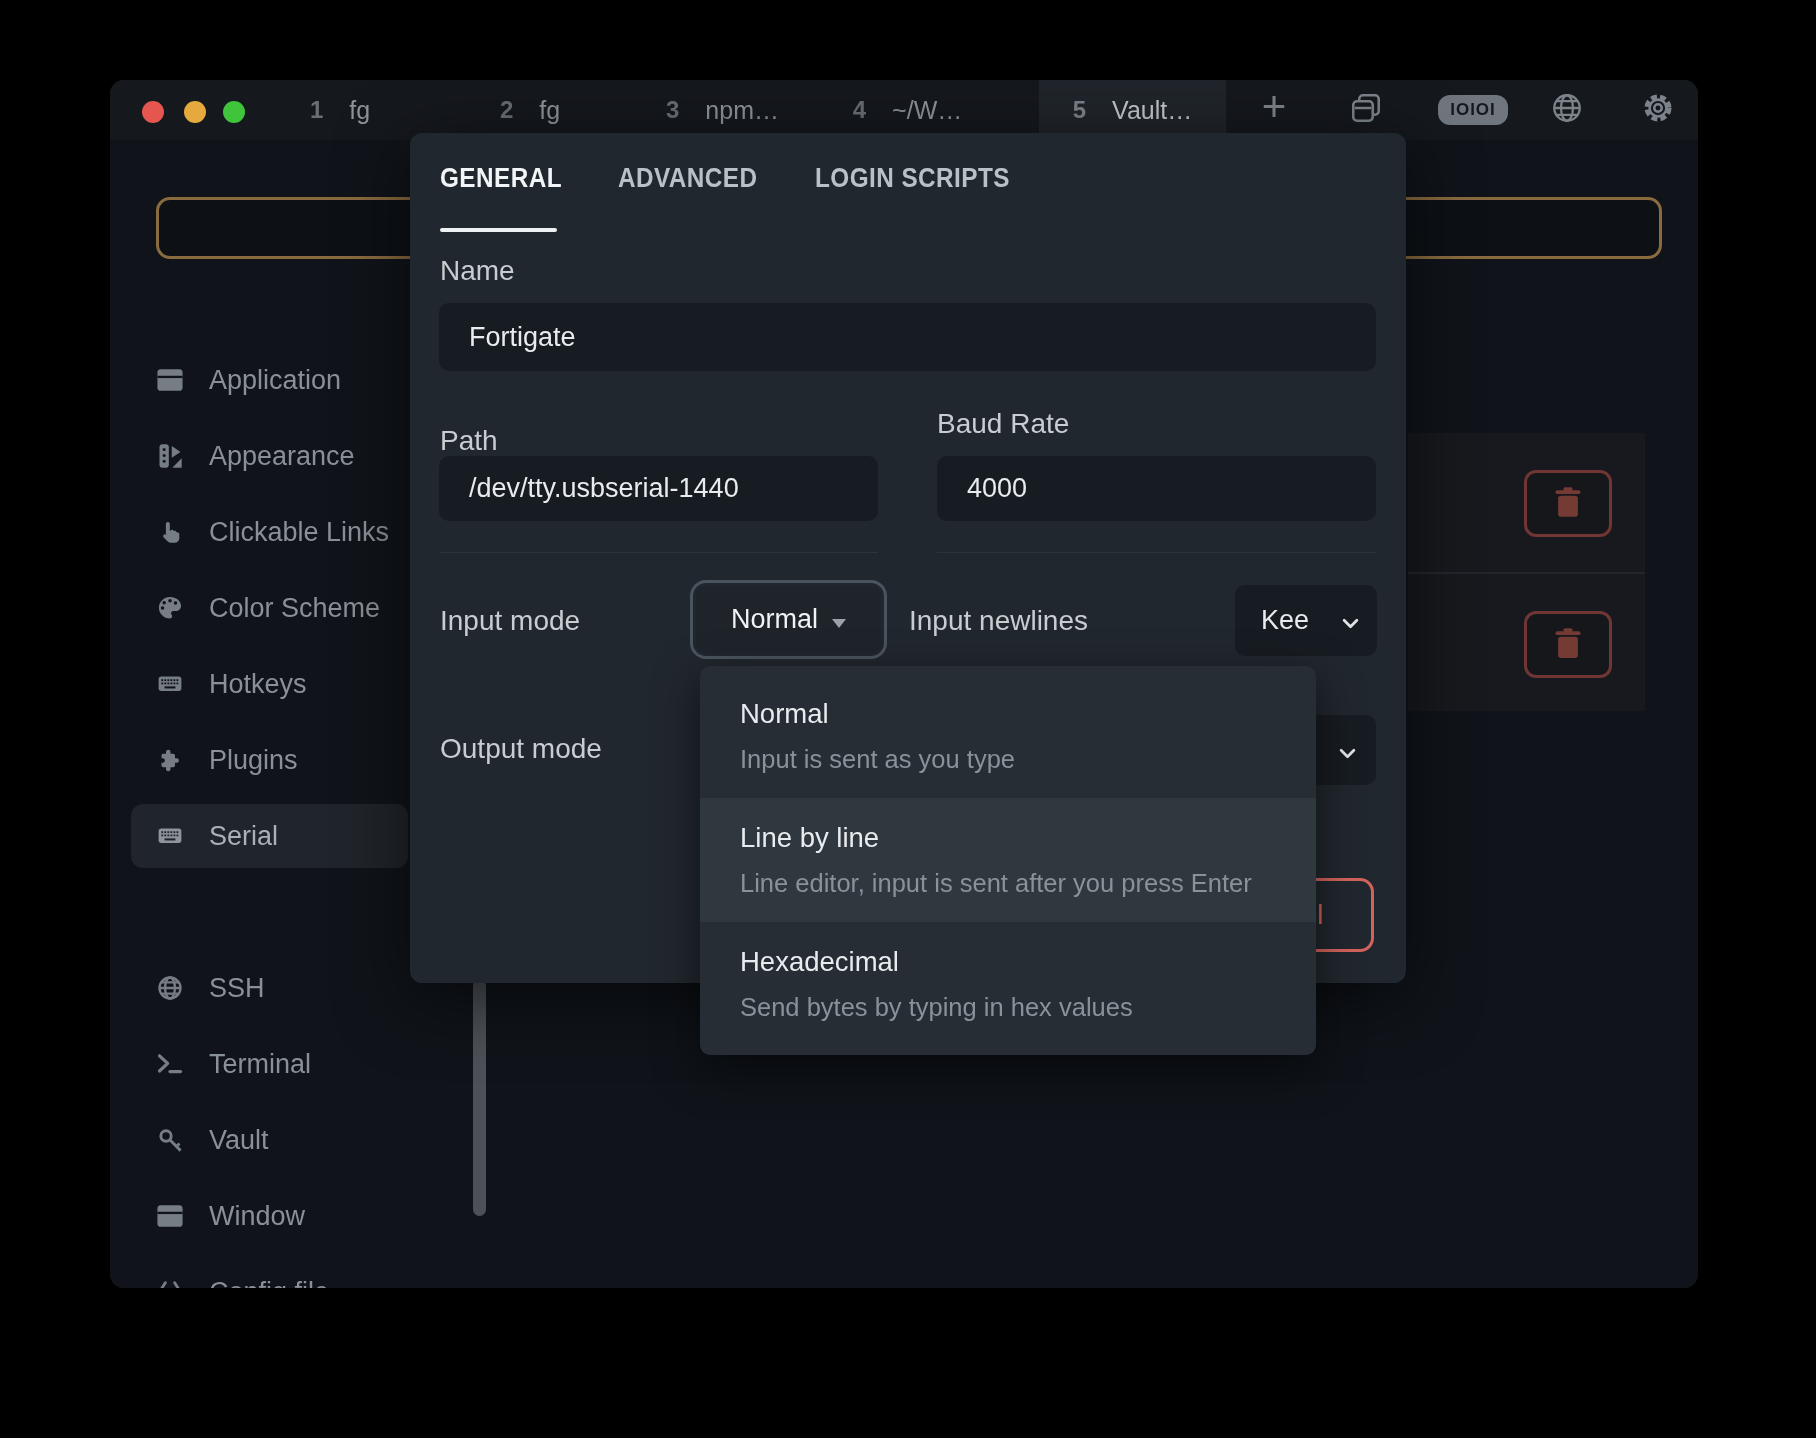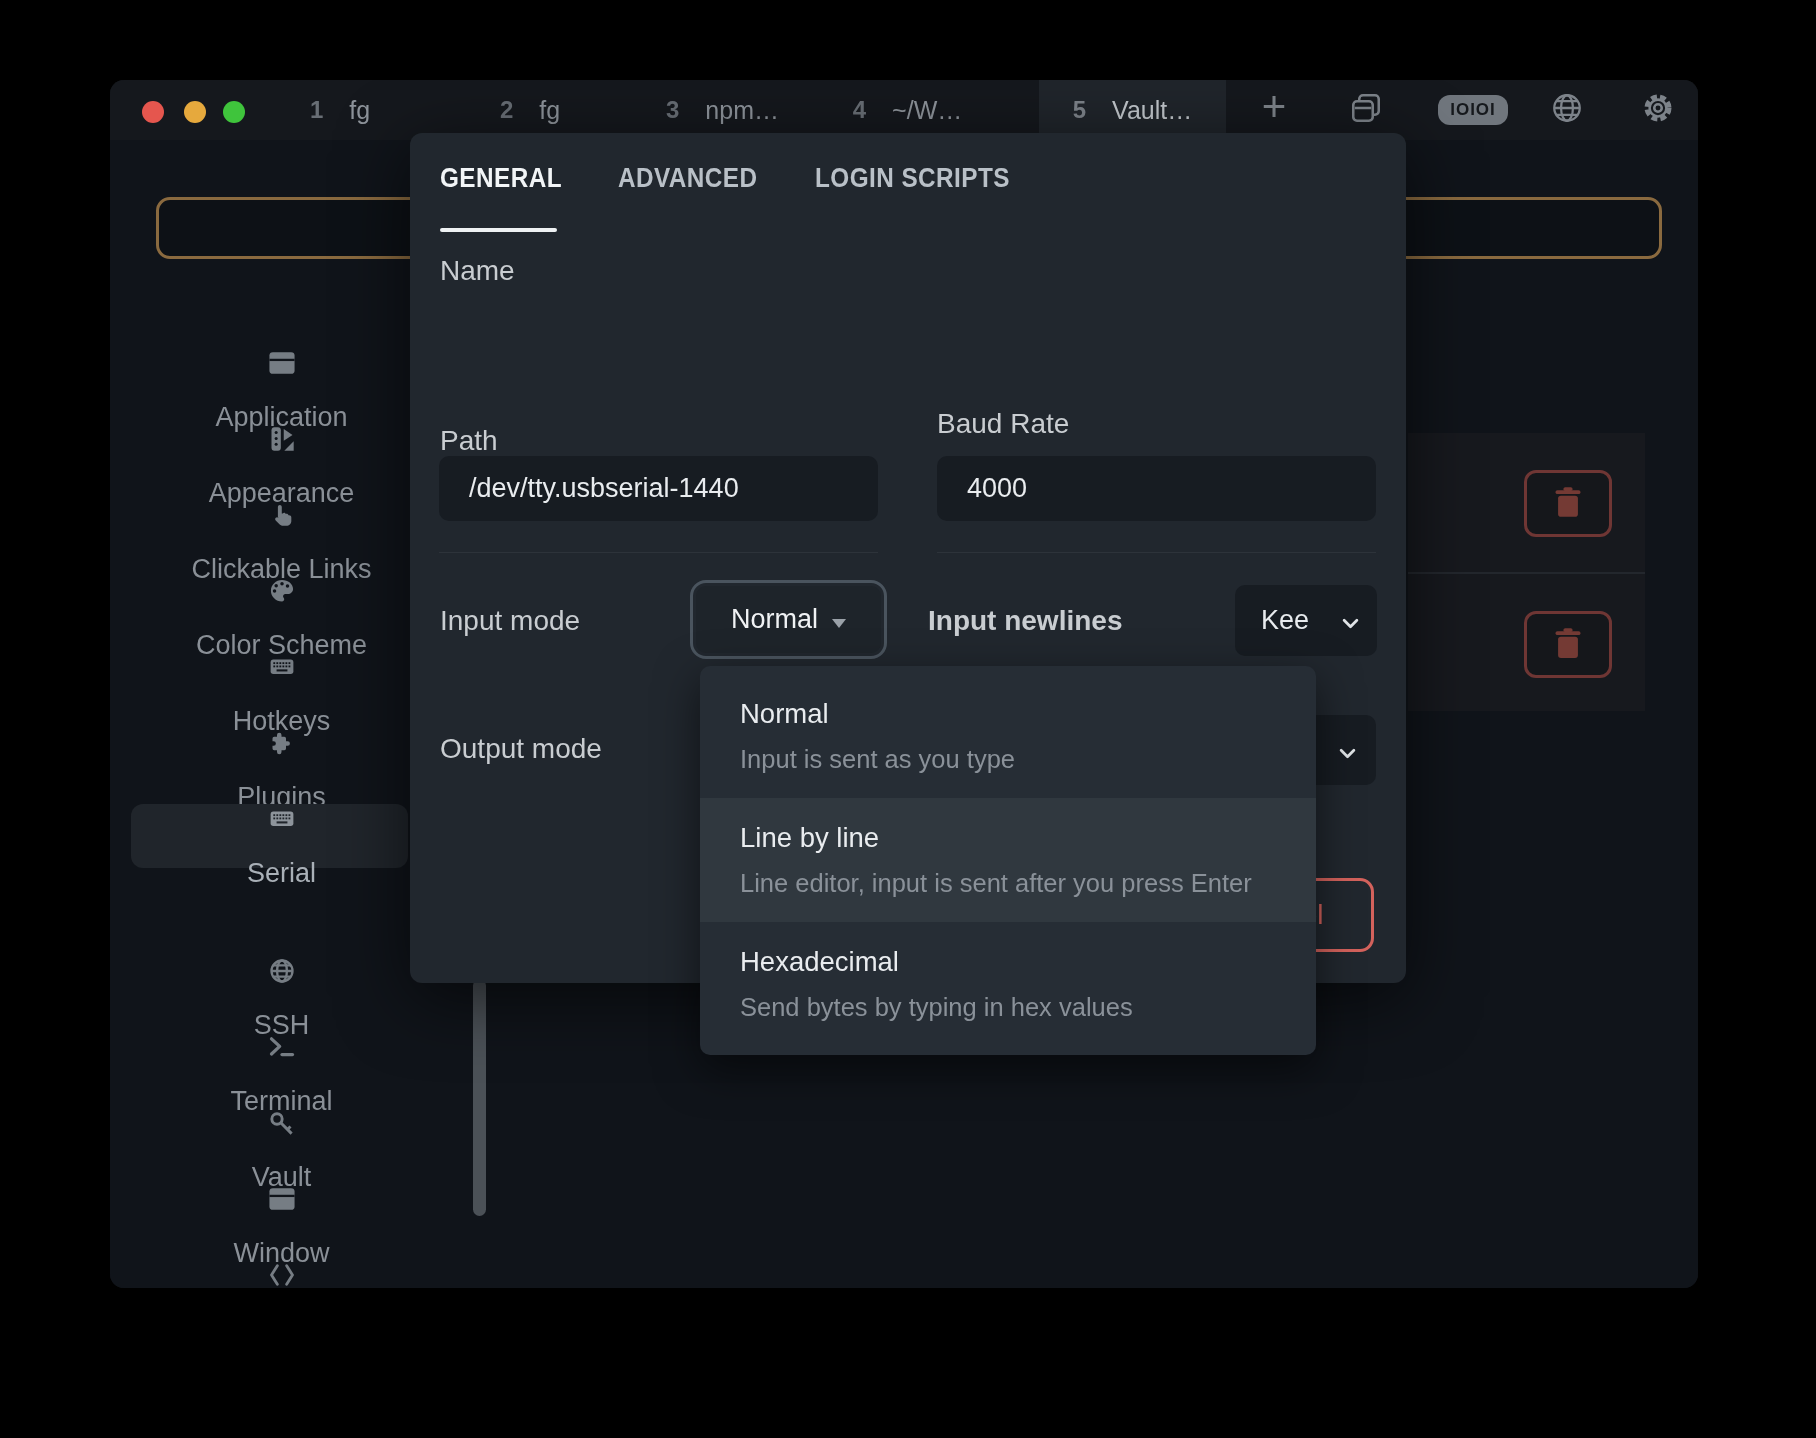--- a/index.html
+++ b/index.html
@@ -16,21 +16,21 @@
   .tab.active{background:#20252b;}
   .tab.active .num{color:#7d838a;}
   .tab.active .ttl{color:#c2c7cc;}
   .tbicon{top:0;height:60px;display:flex;align-items:center;justify-content:center;color:#7d838a;}
   .plus{font-size:42px;font-weight:300;line-height:1;padding-bottom:6px;}
   .badge{background:#70767d;color:#16191d;font-size:17px;font-weight:bold;letter-spacing:1px;padding:5px 12px;border-radius:12px;}
   
   .content{left:0;top:60px;width:1588px;height:1148px;background:#10141a;overflow:hidden;}
   .search{left:46px;top:57px;width:1506px;height:62px;border:3px solid #8a6a3f;border-radius:14px;background:#0d1116;color:#d7dadd;font-size:26px;padding:0 24px;outline:none;}
   
-  .sideitem{left:21px;width:277px;height:64px;display:flex;align-items:center;gap:24px;padding-left:24px;border-radius:12px;color:#8a9097;font-size:27px;flex-direction:column;}
+  .sideitem{left:21px;width:277px;height:64px;display:flex;align-items:center;gap:24px;padding-left:24px;border-radius:12px;color:#8a9097;font-size:27px;}
   .sideitem.active{background:#20252b;color:#a9b0b7;}
   .sideitem .ic{width:30px;height:28px;display:flex;align-items:center;justify-content:center;flex:0 0 30px;}
   .scrollbar{left:363px;top:839px;width:13px;height:237px;border-radius:7px;background:#4b5157;}
   
   .rowarea{left:1298px;top:293px;width:237px;}
   .rowitem{width:237px;height:139px;background:#17191e;position:relative;}
   .rowitem + .rowitem{border-top:2px solid #23272d;}
   .trashbtn{position:absolute;left:116px;top:37px;width:88px;height:67px;border:3px solid #6f3634;border-radius:12px;background:rgba(0,0,0,0.08);display:flex;align-items:center;justify-content:center;}
   
   .dialog{left:300px;top:53px;width:996px;height:850px;background:#21272e;border-radius:12px;box-shadow:0 16px 70px rgba(0,0,0,0.6);z-index:20;padding-left:43px;}
@@ -296,20 +296,21 @@
 
     <div class="abs dialog">
       <div class="abs dtabs">
         <span class="dtab active">GENERAL</span>
         <span class="dtab">ADVANCED</span>
         <span class="dtab">LOGIN SCRIPTS</span>
       </div>
       <div class="abs underline"></div>
 
       <div class="abs dlabel" style="left:30px;top:122px;">Name</div>
+      <div class="abs dinput" style="left:29px;top:170px;width:937px;height:68px;display:flex;align-items:center;">Fortigate</div>
 
       <div class="abs dlabel" style="left:30px;top:292px;">Path</div>
       <div class="abs dinput" style="left:29px;top:323px;width:439px;height:65px;display:flex;align-items:center;">/dev/tty.usbserial-1440</div>
 
       <div class="abs dlabel" style="left:527px;top:275px;">Baud Rate</div>
       <div class="abs dinput" style="left:527px;top:323px;width:439px;height:65px;display:flex;align-items:center;">4000</div>
 
       <div class="abs divider" style="left:29px;top:419px;width:439px;"></div>
       <div class="abs divider" style="left:527px;top:419px;width:439px;"></div>
 
@@ -318,21 +319,21 @@
         <div class="ddbtn-inner">
           <span>Normal</span>
           <span>
             <svg width="14" height="9" viewBox="0 0 14 9">
                 <path d="M0 0h14L7 9z" fill="#9aa1a8"></path>
               </svg>
           </span>
         </div>
       </div>
 
-      <div class="abs dlabel" style="left:518px;top:472px;font-weight:bold;">Input newlines</div>
+      <div class="abs dlabel" style="left:499px;top:472px;">Input newlines</div>
       <div class="abs select" style="left:825px;top:452px;width:142px;height:71px;padding:0 18px 0 26px;">
         <span>Kee</span>
         <span>
           <svg width="17" height="11" viewBox="0 0 16 10" fill="none" stroke="#dfe3e6" stroke-width="2.6" stroke-linecap="round" stroke-linejoin="round">
               <path d="M2 2l6 6 6-6"></path>
             </svg>
         </span>
       </div>
 
       <div class="abs dlabel" style="left:30px;top:600px;">Output mode</div>

